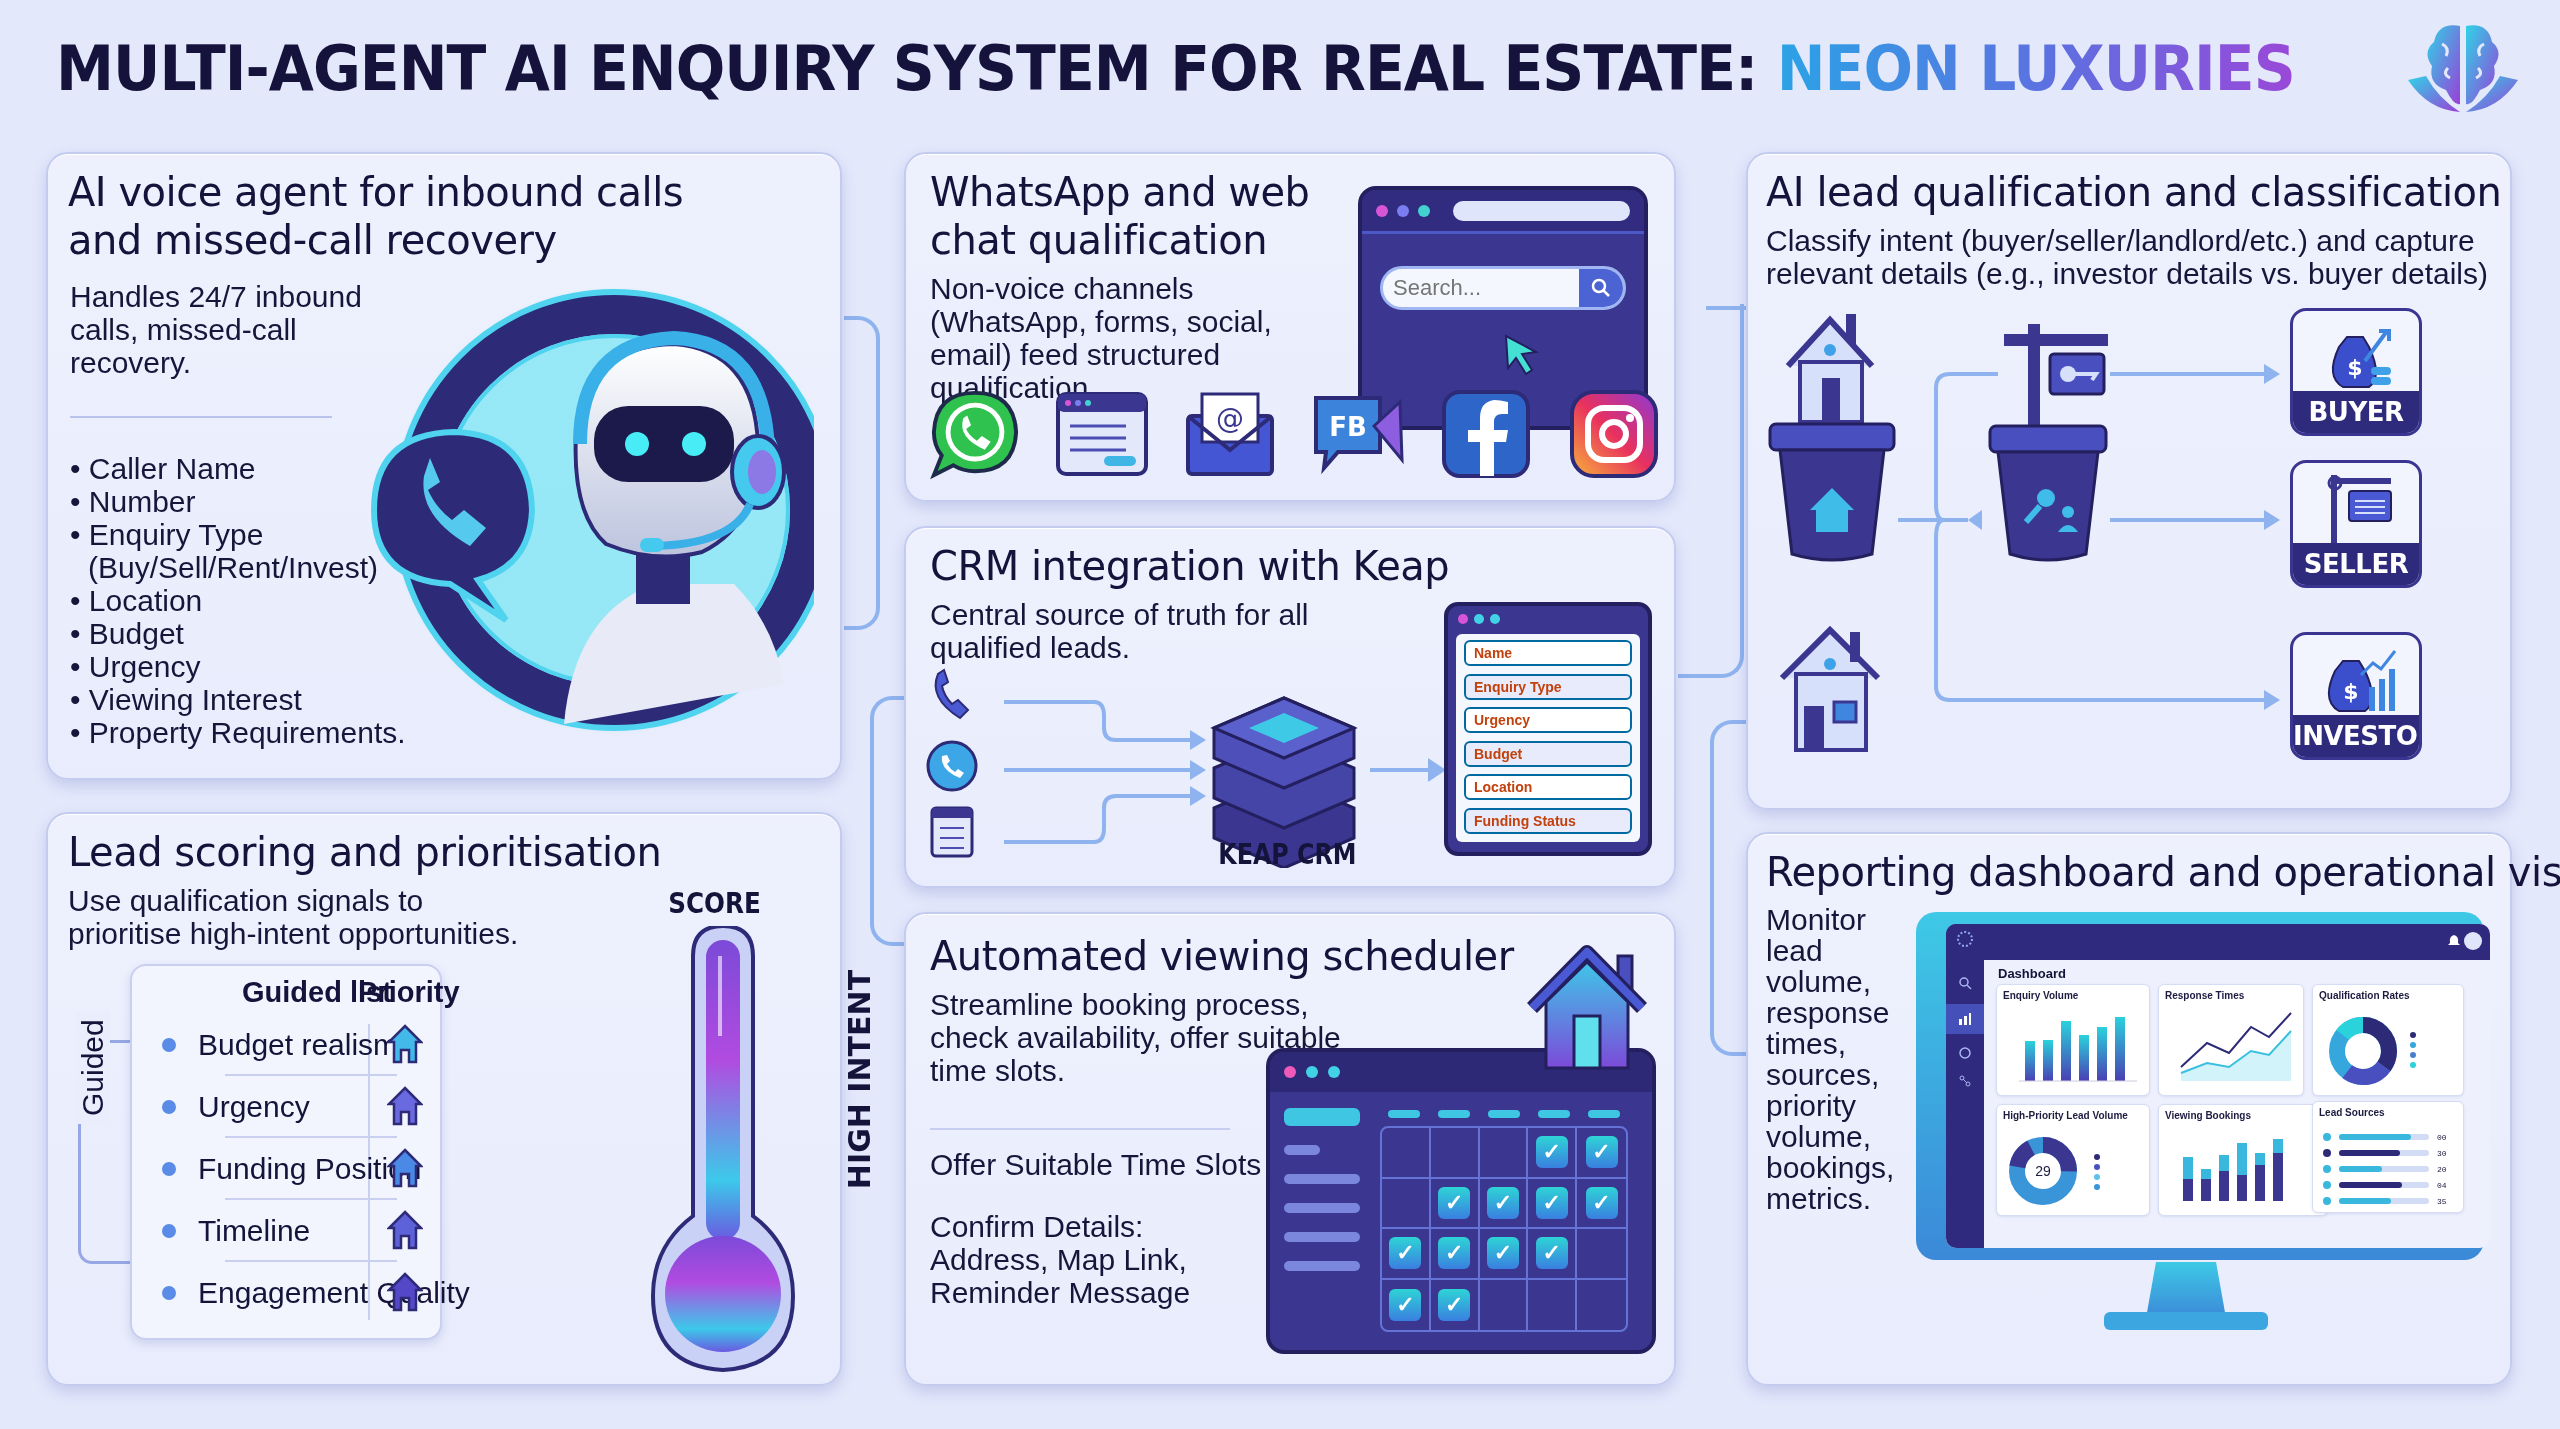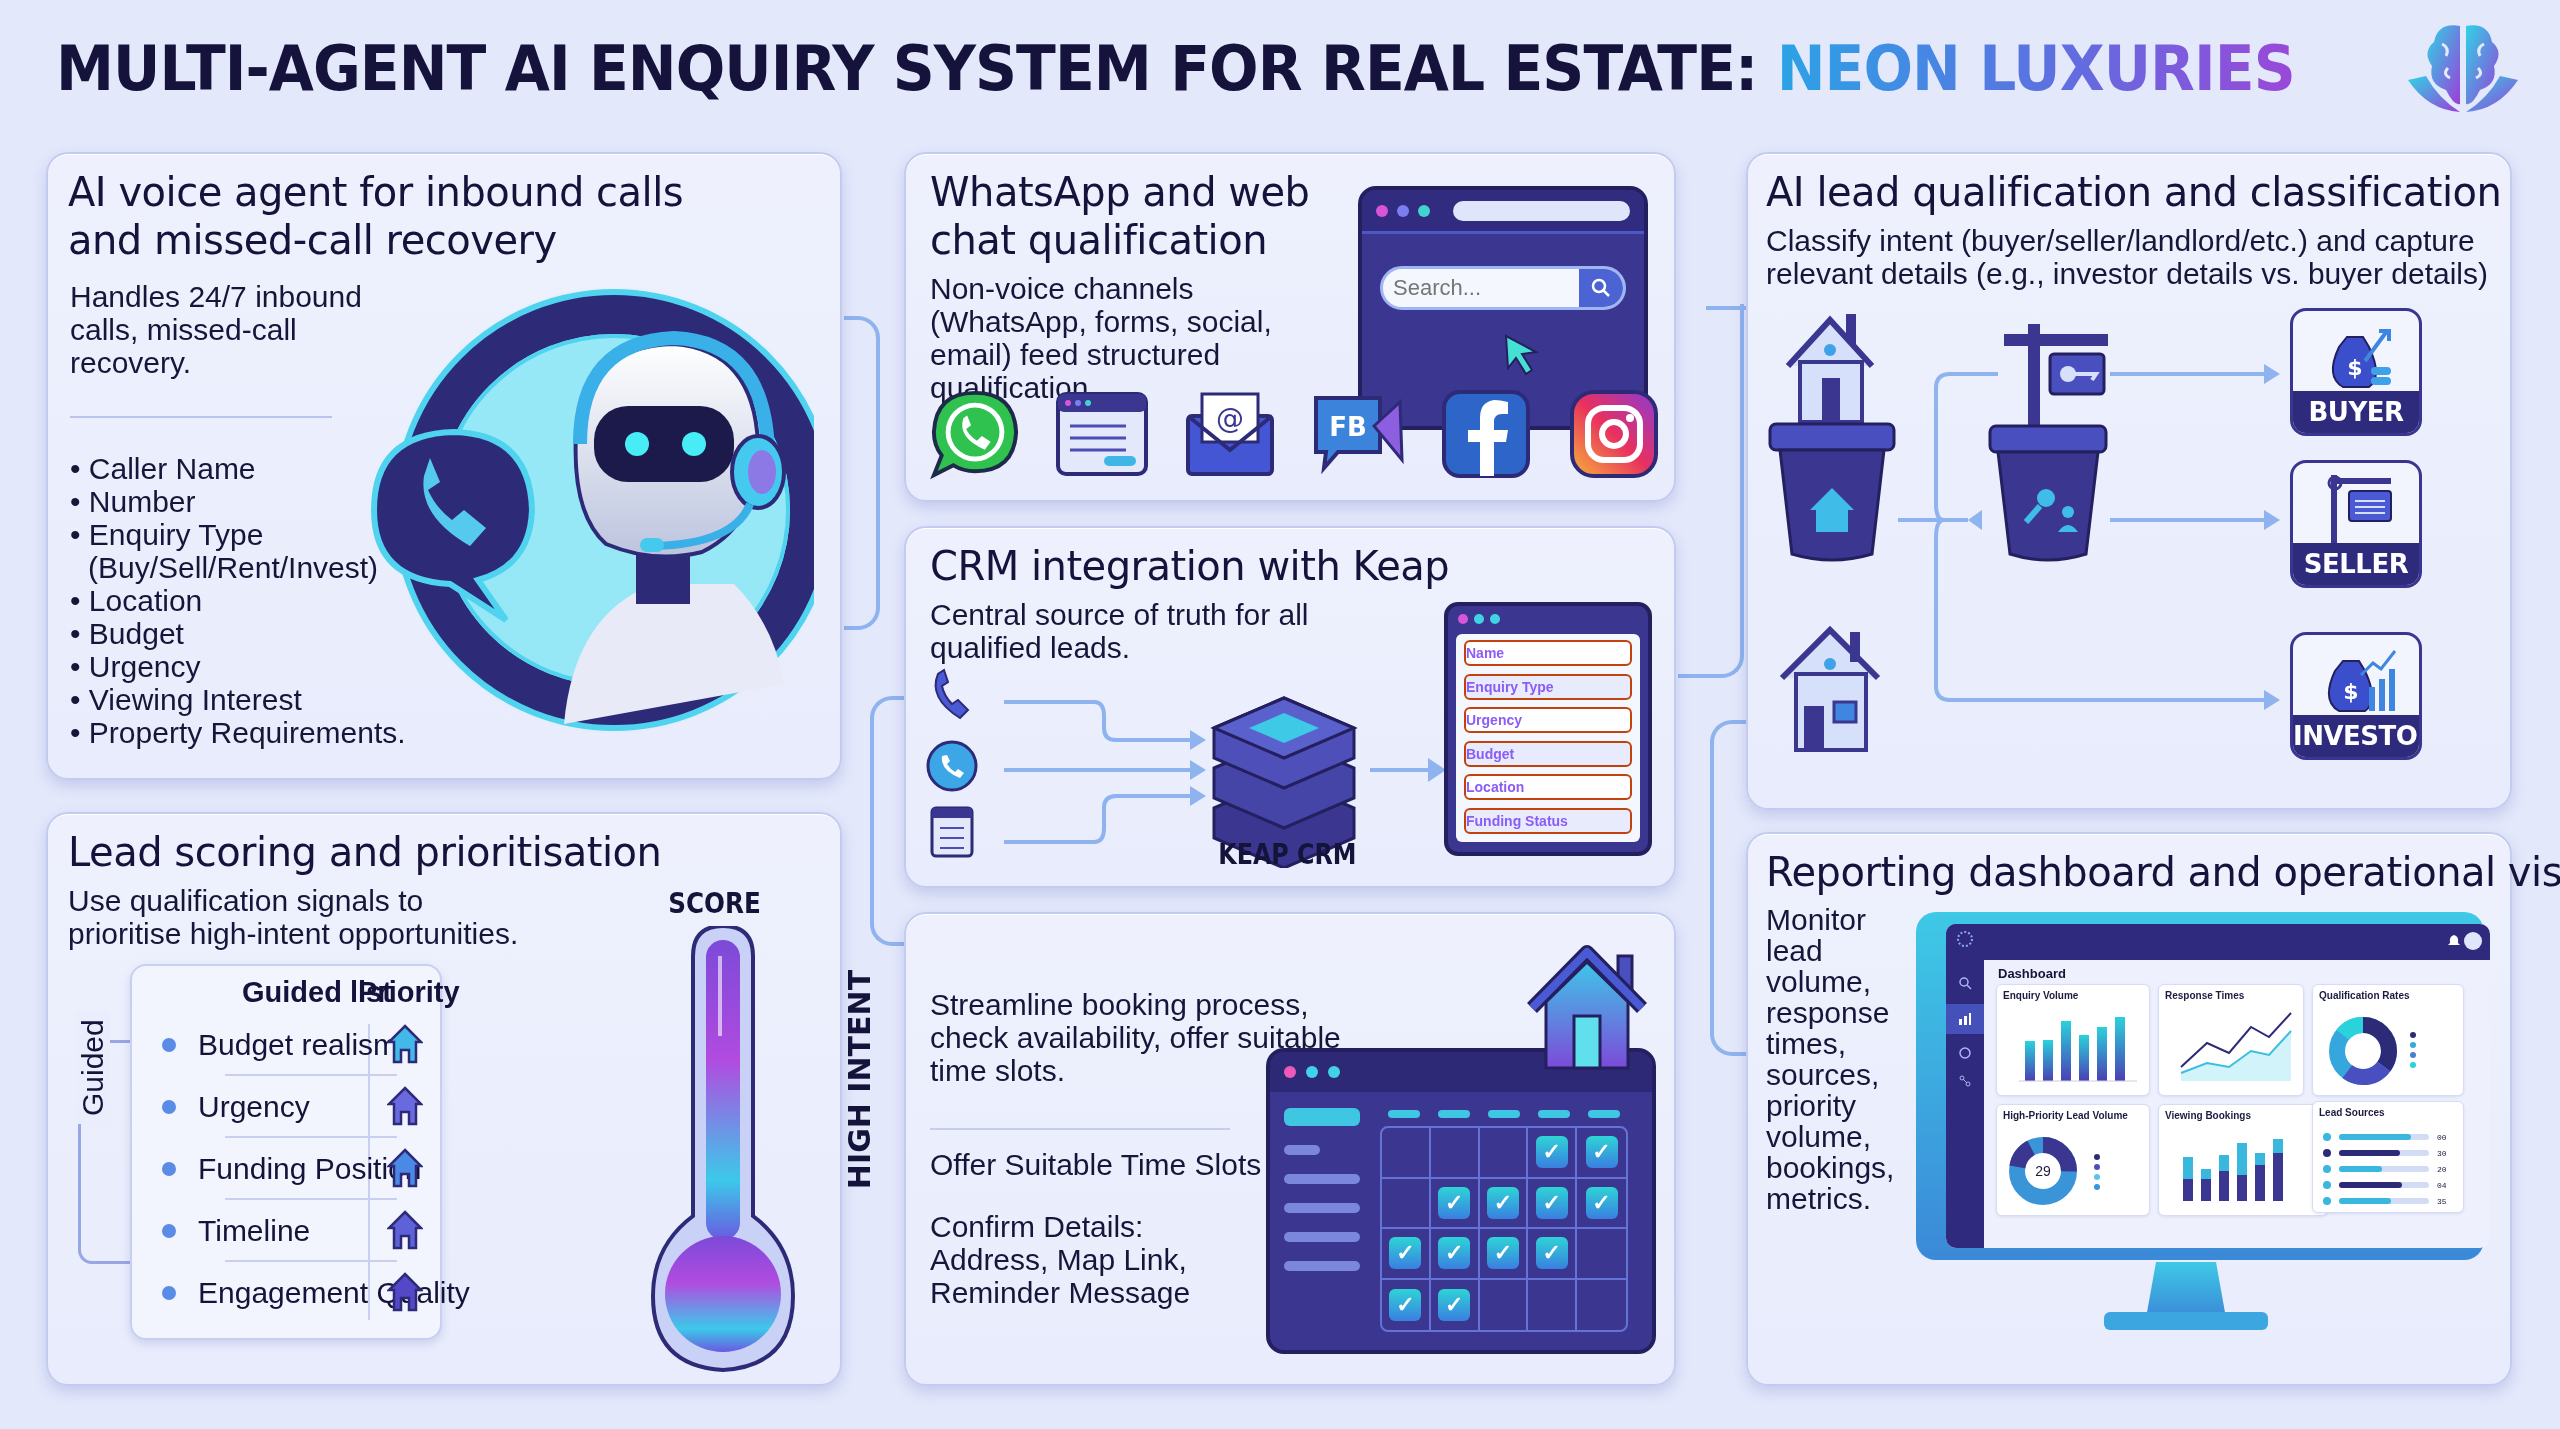--- a/index.html
+++ b/index.html
@@ -101,21 +101,21 @@
   
   #p-crm { left: 904px; top: 526px; width: 772px; height: 362px; }
   #p-crm h2 { position: absolute; left: 24px; top: 14px; }
   #p-crm .desc { position: absolute; left: 24px; top: 70px; width: 380px; }
   .crm-form {
     position: absolute; left: 538px; top: 74px; width: 208px; height: 254px;
     background: #3b3791; border: 4px solid #24205f; border-radius: 14px;
   }
   .crm-form .fdots { height: 26px; display: flex; align-items: center; gap: 6px; padding-left: 10px; }
   .crm-form .fbody { position: absolute; left: 8px; top: 28px; right: 8px; bottom: 10px; background: #f5f7fe; border-radius: 6px; padding: 6px 8px; }
-  .crm-field { height: 26px; margin-bottom: 7.5px; background: #ffffff; border: 2px solid #c2410c; border-radius: 6px; font-size: 14px; font-weight: 700; line-height: 22px; color: #8b5cf6; font-family: "Liberation Sans", sans-serif; }
+  .crm-field { height: 26px; margin-bottom: 7.5px; background: #ffffff; border: 2px solid #0369a1; border-radius: 6px; font-size: 14px; font-weight: 700; padding-left: 8px; line-height: 22px; color: #c2410c; font-family: "Liberation Sans", sans-serif; }
   .crm-field.alt { background: #e7ebfb; }
   .keap-label { position: absolute; left: 300px; top: 310px; font-weight: 700; font-size: 28px; font-family: "DejaVu Sans", sans-serif; transform: scaleX(0.85); }
 
   
   #p-sched { left: 904px; top: 912px; width: 772px; height: 474px; }
   #p-sched h2 { position: absolute; left: 24px; top: 18px; }
   #p-sched .desc { position: absolute; left: 24px; top: 74px; width: 440px; }
   #p-sched .divider { position: absolute; left: 24px; top: 214px; width: 300px; height: 2px; background: #c5cdf0; }
   #p-sched .offer { position: absolute; left: 24px; top: 234px; }
   #p-sched .confirm { position: absolute; left: 24px; top: 296px; width: 280px; }
@@ -414,20 +414,21 @@
       <div class="crm-field alt">Enquiry Type</div>
       <div class="crm-field">Urgency</div>
       <div class="crm-field alt">Budget</div>
       <div class="crm-field">Location</div>
       <div class="crm-field alt">Funding Status</div>
     </div>
   </div>
 </section>
 
 <section class="panel" id="p-sched">
+  <h2>Automated viewing scheduler</h2>
   <p class="desc">Streamline booking process, check availability, offer suitable time slots.</p>
   <div class="divider"></div>
   <p class="offer">Offer Suitable Time Slots</p>
   <p class="confirm">Confirm Details: Address, Map Link, Reminder Message</p>
   <div class="cal">
     <div class="topbar">
       <span class="tb-dot" style="background:#ef5ab8"></span>
       <span class="tb-dot" style="background:#42d2e6"></span>
       <span class="tb-dot" style="background:#42d2e6"></span>
     </div>

